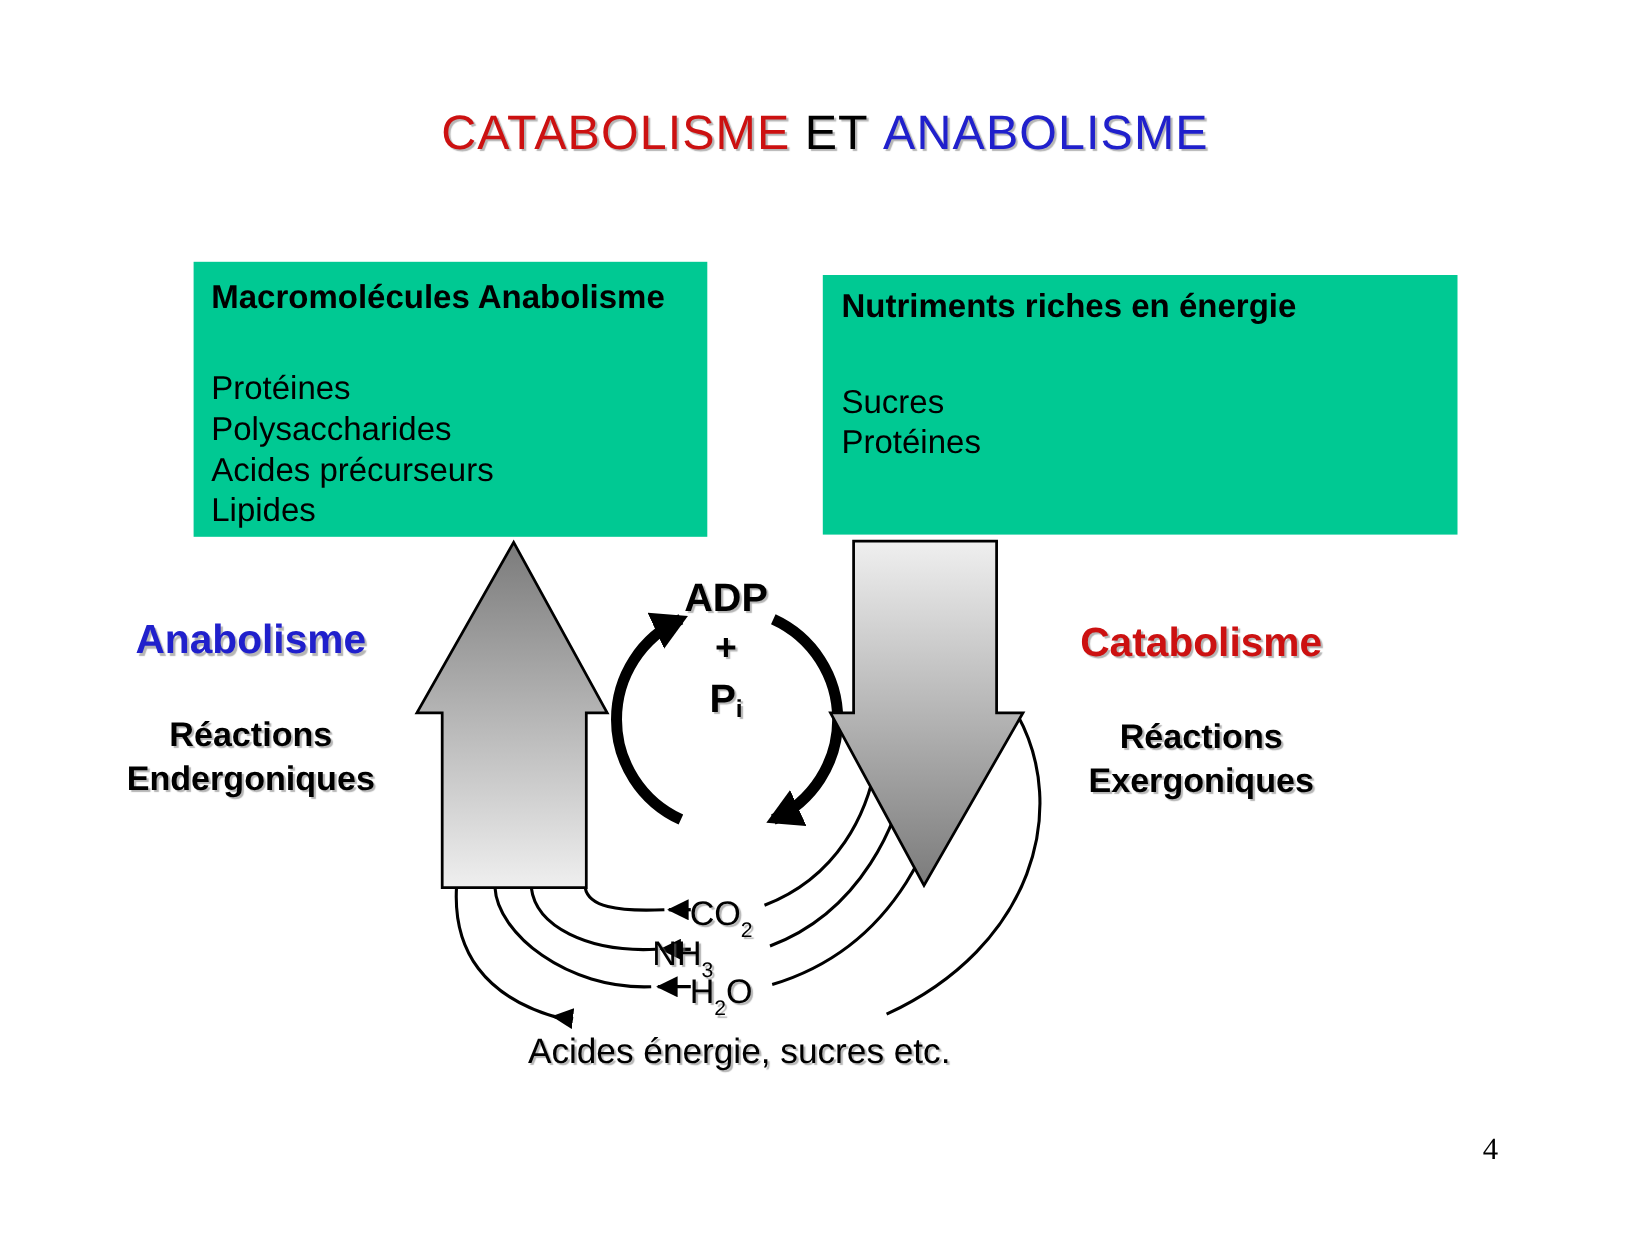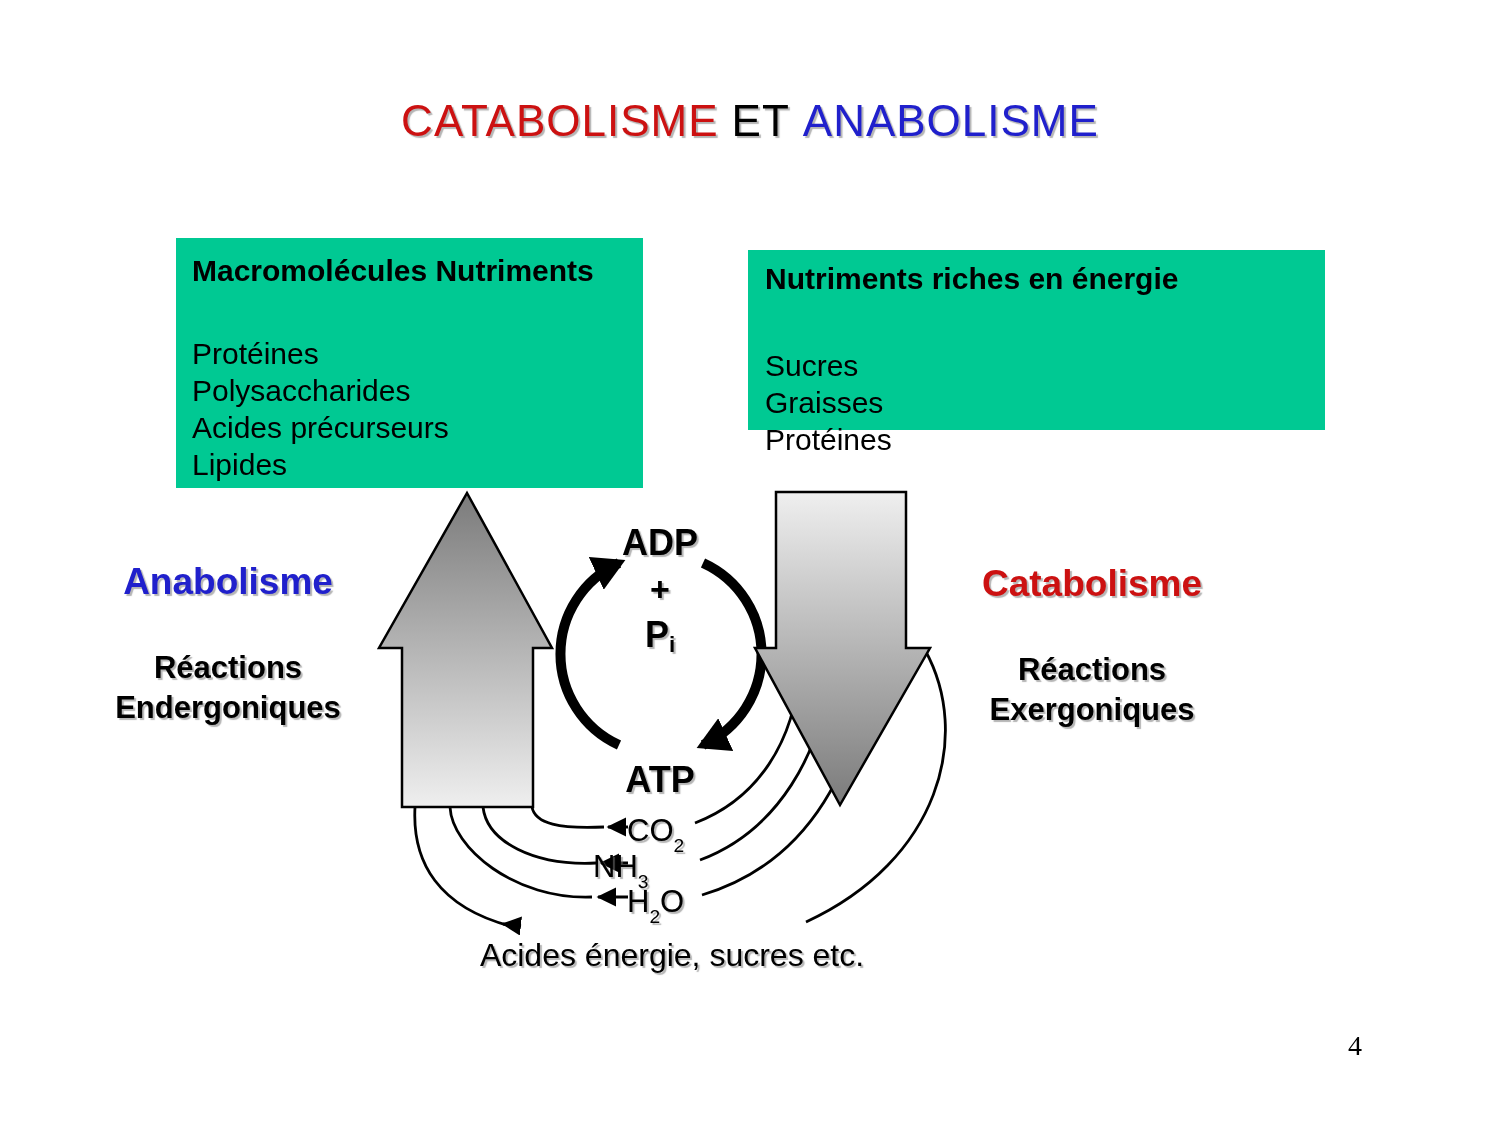--- a/index.html
+++ b/index.html
@@ -8,21 +8,21 @@
     font-family:"Liberation Sans","DejaVu Sans",sans-serif;color:#000;
   }
   .abs{position:absolute;}
   .sh{text-shadow:2px 2px 1px rgba(120,120,120,0.55);}
   .title{top:96px;left:0;width:1500px;text-align:center;font-size:44px;font-weight:normal;letter-spacing:1px;}
   .title .red{color:var(--c-title_red,#cc1111);}
   .title .blk{color:#000;margin:0 13px;}
   .title .blue{color:var(--c-title_blue,#2020cc);}
   .greenbox{background:var(--c-box_green,#00c993);font-size:30px;line-height:37px;}
   .box1{left:176px;top:238px;width:467px;height:250px;padding:14px 0 0 16px;box-sizing:border-box;}
-  .box2{left:748px;top:250px;width:577px;height:180px;padding:10px 0 0 17px;box-sizing:border-box;}
+  .box2{left:748px;top:250px;width:577px;height:236px;padding:10px 0 0 17px;box-sizing:border-box;}
   .boxhead{font-weight:bold;}
   .spacer1{height:46px;}
   .spacer2{height:50px;}
   .sideblock{width:380px;text-align:center;}
   .bigword{font-size:37px;font-weight:bold;}
   .anab{color:var(--c-title_blue,#2020cc);}
   .catab{color:var(--c-title_red,#cc1111);}
   .reactions{font-size:31px;font-weight:bold;line-height:40px;}
   .cyc{width:210px;text-align:center;font-weight:bold;font-size:36px;line-height:46px;}
   .mol{font-size:31px;white-space:nowrap;}
@@ -34,33 +34,32 @@
 </head>
 <body>
 
 <div class="slide">
 
   <div class="abs title">
     <span class="red sh">CATABOLISME</span><span class="blk sh">ET</span><span class="blue sh">ANABOLISME</span>
   </div>
 
   <div class="abs greenbox box1">
-    <div class="boxhead">Macromolécules Nutriments</div>
+    <div class="boxhead">Macromolécules Anabolisme</div>
     <div class="spacer1"></div>
     <div>Protéines</div>
     <div>Polysaccharides</div>
     <div>Acides précurseurs</div>
     <div>Lipides</div>
   </div>
 
   <div class="abs greenbox box2">
     <div class="boxhead">Nutriments riches en énergie</div>
     <div class="spacer2"></div>
     <div>Sucres</div>
-    <div>Graisses</div>
     <div>Protéines</div>
   </div>
 
   <svg width="1500" height="1125" viewBox="0 0 1500 1125">
     <defs>
       <marker id="mThick" markerUnits="strokeWidth" markerWidth="3.4" markerHeight="3.6" refX="2.5" refY="1.8" orient="auto">
         <path d="M0,0 L3.2,1.8 L0,3.6 z" fill="#000"></path>
       </marker>
       <marker id="mThin" markerUnits="strokeWidth" markerWidth="7" markerHeight="6.4" refX="6" refY="3.2" orient="auto">
         <path d="M0,0 L6.5,3.2 L0,6.4 z" fill="#000"></path>
@@ -115,21 +114,20 @@
   <div class="abs sideblock reactions" style="left:902px;top:650px;">
     <div class="sh">Réactions</div>
     <div class="sh">Exergoniques</div>
   </div>
 
   <div class="abs cyc" style="left:555px;top:520px;text-align:center;">
     <div class="sh">ADP</div>
     <div class="sh" style="font-size:34px;">+</div>
     <div class="sh"><span>P</span><span class="subi">i</span></div>
   </div>
-  <div class="abs cyc sh" style="left:555px;top:757px;">ATP</div>
 
   <div class="abs mol sh" style="left:627px;top:813px;"><span>CO</span><sub>2</sub><span></span></div>
   <div class="abs mol sh" style="left:593px;top:849px;"><span>NH</span><sub>3</sub><span></span></div>
   <div class="abs mol sh" style="left:627px;top:884px;"><span>H</span><sub>2</sub><span>O</span></div>
 
   <div class="abs bottomtext">
     <div class="sh">Acides énergie, sucres etc.</div>
   </div>
 
   <div class="abs pagenum">4</div>

